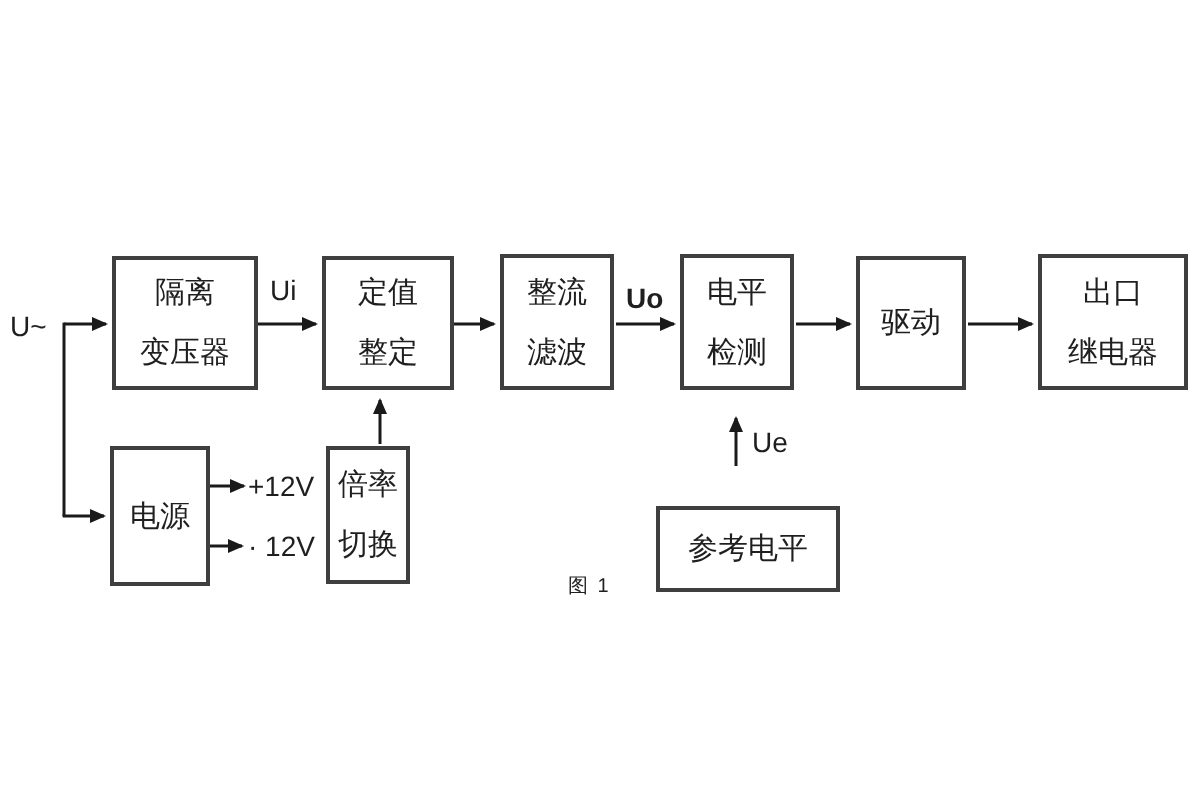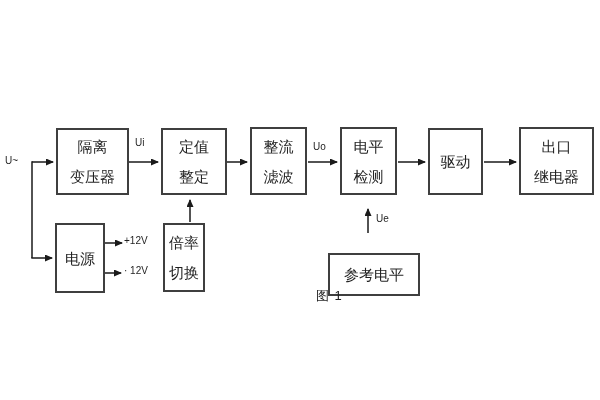--- a/index.html
+++ b/index.html
@@ -33,29 +33,28 @@
     justify-content: center;
     row-gap: 15px;
     font-size: 15px;
     line-height: 1;
     color: #1f1f1f;
     white-space: nowrap;
     text-align: center;
   }
   .lbl {
     position: absolute;
-    font-size: 10px;
+    font-size: 14px;
     line-height: 1;
     color: #1f1f1f;
     white-space: nowrap;
   }
   .caption {
-    font-size: 13px;
+    font-size: 10px;
     letter-spacing: 1px;
-    margin-left: 32px;
   }
 </style>
 </head>
 <body>
 
 <div class="canvas">
 
   <svg class="connectors" viewBox="0 0 600 400" xmlns="http://www.w3.org/2000/svg">
     <defs>
       <marker id="ah" markerUnits="userSpaceOnUse" markerWidth="9" markerHeight="8" refX="7" refY="3.5" orient="auto">
@@ -116,20 +115,20 @@
     <span>倍率</span>
     <span>切换</span>
   </div>
 
   <div class="box" style="left:328px; top:253px; width:92px; height:43px; row-gap:0;">
     <span>参考电平</span>
   </div>
 
   <span class="lbl" style="left:5px; top:156px;">U~</span>
   <span class="lbl" style="left:135px; top:138px;">Ui</span>
-  <span class="lbl" style="left:313px; top:142px;">Uo</span>
+  <span class="lbl" style="left:313px; top:142px;font-weight:bold;">Uo</span>
   <span class="lbl" style="left:376px; top:214px;">Ue</span>
   <span class="lbl" style="left:124px; top:236px;text-align:center;">+12V</span>
   <span class="lbl" style="left:124px; top:266px;">· 12V</span>
 
   <span class="lbl caption" style="left:284px; top:289px;">图 1</span>
 
 </div>
 
 </body></html>

